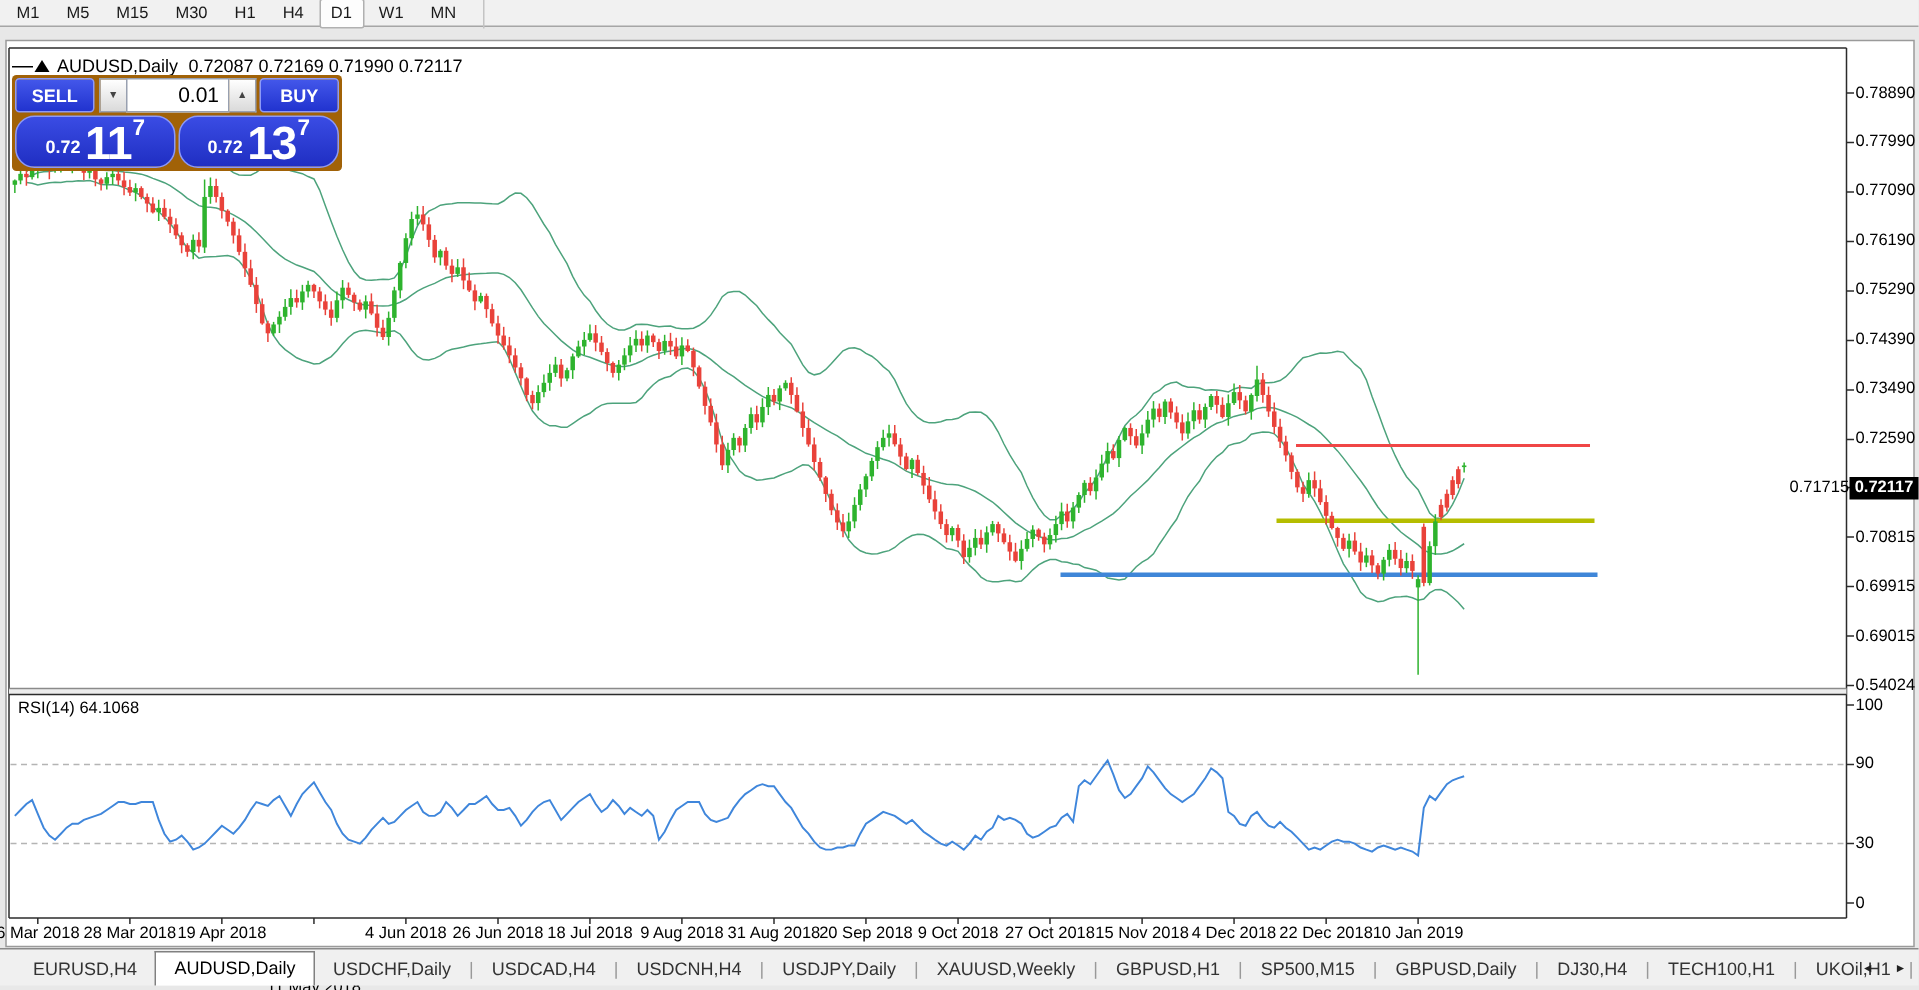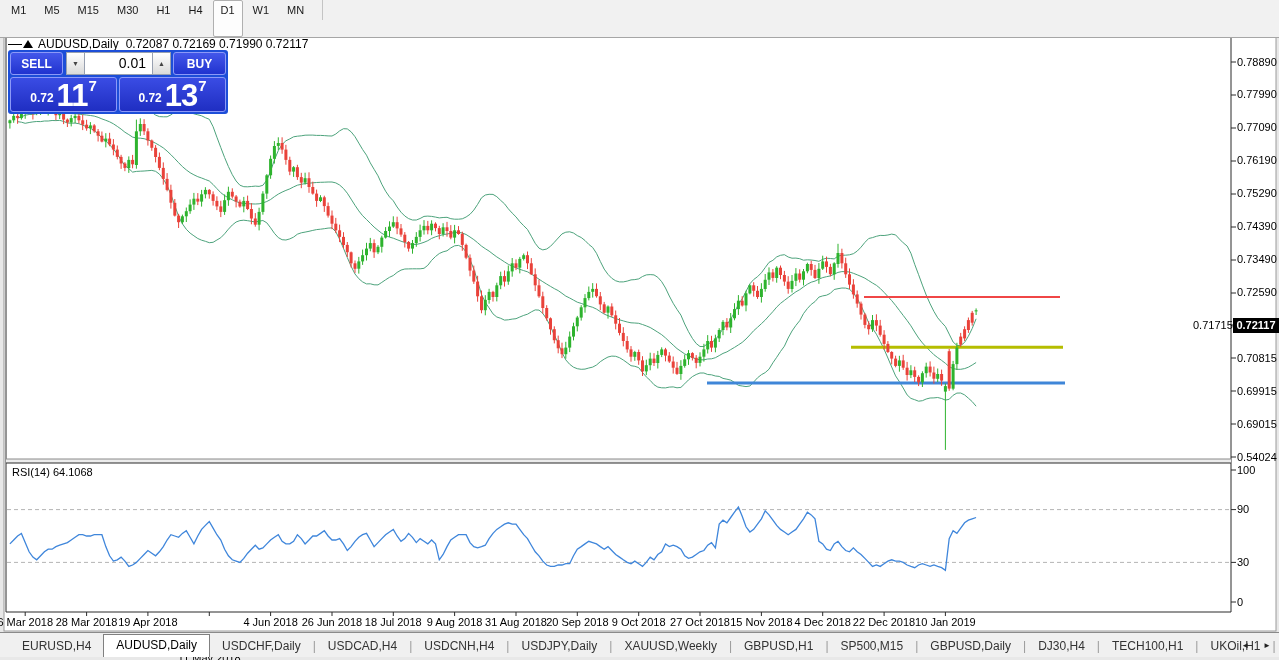--- a/index.html
+++ b/index.html
@@ -2,51 +2,51 @@
 <html><head>
 <meta charset="utf-8">
 <style>
   * { margin:0; padding:0; box-sizing:border-box; }
   html,body { width:1279px; height:660px; overflow:hidden; background:#e8e8e8;
               font-family:"Liberation Sans", sans-serif; }
   #stage { position:absolute; left:0; top:0; width:1279px; height:660px; }
   svg#chart-svg { position:absolute; left:0; top:0; z-index:1; }
 
   
-  #toolbar { position:absolute; left:0; top:0; width:1279px; height:38px; background:#f1f1f1;
-             border-bottom:1px solid #a6a6a6; display:flex; padding-left:3px; z-index:5; }
+  #toolbar { position:absolute; left:0; top:0; width:1279px; height:18px; background:#f1f1f1;
+             border-bottom:1px solid #a6a6a6; display:flex; align-items:center; padding-left:3px; z-index:5; }
   .tfbtn { font-size:11px; color:#1a1a1a; padding:3px 7px; margin-right:2px; border:1px solid transparent;
            border-radius:2px; cursor:default; }
   .tfbtn.active { background:#fdfdfd; border:1px solid #b0b0b0; }
   .tb-sep { width:1px; height:20px; background:#c4c4c4; margin-left:8px; }
 
   
   #chart-title { position:absolute; left:8px; top:37px; z-index:6; display:flex; align-items:center;
                  font-size:12px; color:#000; white-space:nowrap; }
   #chart-title .pre-line { width:14px; height:1px; background:#000; margin-right:1px; }
   #chart-title .tri { width:0; height:0; border-left:5px solid transparent; border-right:5px solid transparent;
                       border-bottom:8px solid #000; margin-right:5px; }
   #chart-title .ohlc { margin-left:7px; }
 
   
   #trade-panel { position:absolute; left:8px; top:50px; width:220px; height:64px; z-index:7;
-                 background:#1d4ed8; border-radius:3px; padding:2px; }
+                 background:#a16207; border-radius:3px; padding:2px; }
   #tp-row1 { display:flex; height:23px; }
   .tp-btn { background:linear-gradient(#4357ea,#2133cf); border:1px solid #8c99f8; border-radius:3px;
             color:#fff; font-size:12px; font-weight:600; display:flex; align-items:center; justify-content:center;
             cursor:pointer; }
   #sell-btn { width:53px; } #buy-btn { width:53px; margin-left:2px; }
   .spin { width:18px; background:linear-gradient(#ffffff,#dadada); border:1px solid #98a0b0; color:#444;
           display:flex; align-items:center; justify-content:center; font-size:7px; cursor:pointer; }
   #spin-down { margin-left:3px; border-right:none; }
   #spin-up { border-left:none; }
   #lot-box { width:69px; background:#fff; border:1px solid #98a0b0; font-size:14px; color:#000;
              text-align:right; padding:2px 6px 0 0; }
   #tp-row2 { display:flex; height:35px; margin-top:2px; }
-  .px-btn { width:107px; background:linear-gradient(#3a4ce4,#1f2ec2); border:1px solid #8c99f8; border-radius:3px;
+  .px-btn { width:107px; background:linear-gradient(#3a4ce4,#1f2ec2); border:1px solid #8c99f8; border-radius:13px;
             color:#fff; display:flex; align-items:flex-end; justify-content:center; padding-bottom:2px; cursor:pointer; }
   .px-btn + .px-btn { margin-left:2px; }
   .px-prefix { font-size:12px; font-weight:bold; margin:0 3px 4px 0; }
   .px-big { font-size:31px; font-weight:bold; line-height:0.88; letter-spacing:-1px; }
   .px-sup { font-size:15px; font-weight:bold; position:relative; top:-15px; margin-left:1px; }
 
   
   .axlab { position:absolute; font-size:11px; color:#000; white-space:nowrap; z-index:4; }
   #price-tag { position:absolute; left:1233px; width:46px; height:15px; background:#000; color:#fff;
                font-size:11px; font-weight:bold; text-align:center; line-height:15px; z-index:5; }

